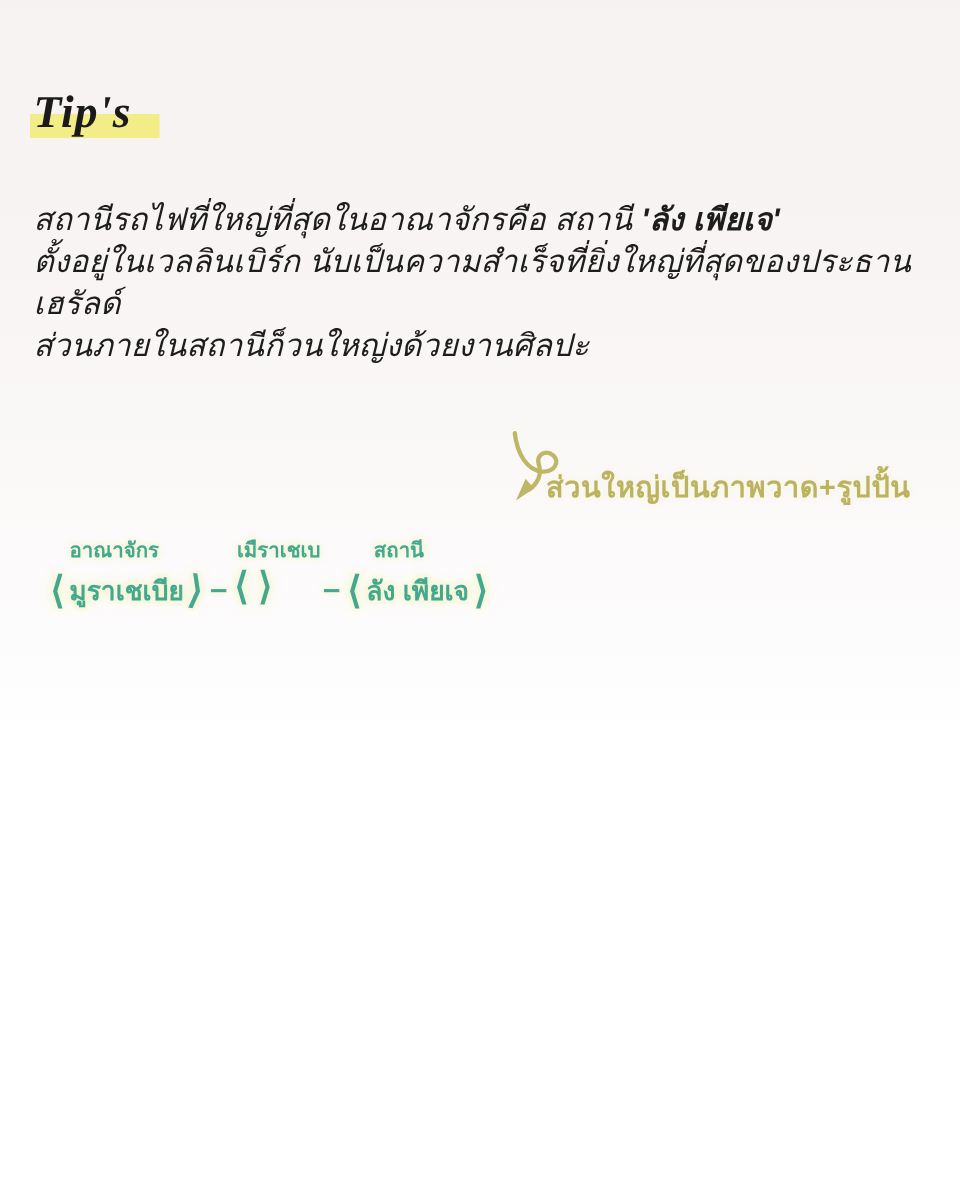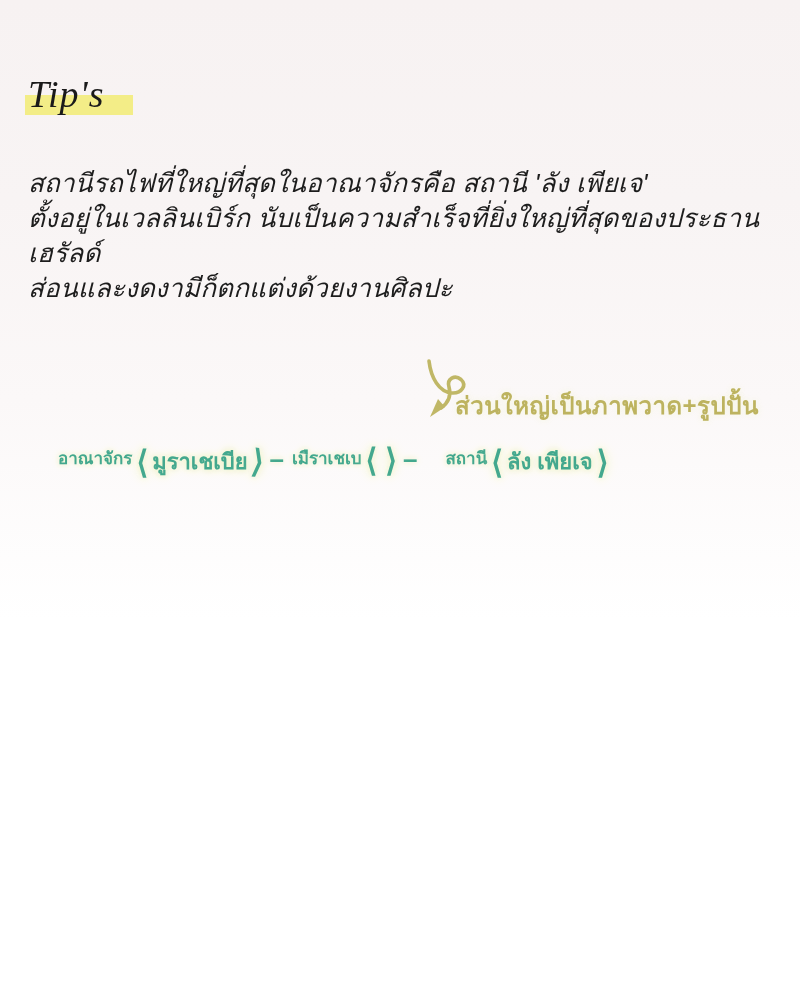--- a/index.html
+++ b/index.html
@@ -14,34 +14,34 @@
 
   
   .tip-highlight {
     position: absolute; left: 25px; top: 95px;
     width: 108px; height: 20px;
     background: #f3ed87;
   }
   .tip-heading {
     position: absolute; left: 28px; top: 72px;
     font-family: "Liberation Serif", serif;
-    font-style: italic; font-weight: 400;
+    font-style: italic; font-weight: 700;
     font-size: 38px; color: #1a1a1a;
     letter-spacing: 1px;
   }
 
   
   .paragraph {
     position: absolute; left: 28px; top: 166px; width: 745px;
     font-style: italic;
     font-size: 26px; line-height: 35px;
     color: #1d1d1d;
     letter-spacing: 0.2px;
   }
-  .paragraph .bold { font-weight: 400; }
+  .paragraph .bold { font-weight: 700; }
 
   
   .annotation-arrow {
     position: absolute; left: 422px; top: 358px;
     width: 50px; height: 70px;
   }
   .annotation-text {
     position: absolute; left: 455px; top: 386px;
     font-size: 24px; font-weight: 700;
     color: #bdb35f;
@@ -49,21 +49,21 @@
     text-shadow: 0 0 6px rgba(246, 247, 220, 0.9);
   }
 
   
   .breadcrumb {
     position: absolute; left: 38px; top: 444px;
     display: flex; align-items: flex-start;
     color: #43a88e;
     font-weight: 700;
   }
-  .crumb-group { display: flex; flex-direction: row; }
+  .crumb-group { display: flex; flex-direction: column; }
   .crumb-label {
     font-size: 17px;
     margin-bottom: 4px;
     text-shadow: 0 0 5px #f2f4cd, 0 0 9px #f2f4cd;
   }
   .crumb-value-row {
     display: flex; align-items: center;
     font-size: 22px;
     text-shadow: 0 0 5px #f2f4cd, 0 0 9px #f2f4cd, 0 0 13px #f2f4cd;
   }
@@ -87,21 +87,21 @@
 <body>
 
 <div class="page">
 
   <div class="tip-highlight"></div>
   <div class="tip-heading">Tip's</div>
 
   <div class="paragraph">
     <div><span>สถานีรถไฟที่ใหญ่ที่สุดในอาณาจักรคือ สถานี </span><span class="bold">'ลัง เพียเจ'</span></div>
     <div>ตั้งอยู่ในเวลลินเบิร์ก นับเป็นความสำเร็จที่ยิ่งใหญ่ที่สุดของประธานเฮรัลด์</div>
-    <div>ส่อนและงดงามีก็ตกแต่งด้วยงานศิลปะ</div>
+    <div>ส่วนภายในสถานีก็วนใหญ่งด้วยงานศิลปะ</div>
   </div>
 
   <svg class="annotation-arrow" viewBox="0 0 50 70" fill="none" xmlns="http://www.w3.org/2000/svg">
     <path d="M7,3 C9,20 17,34 30,35 C40,35.5 45,27 39,21.5 C33,16.5 24.5,20.5 27,29 C29.5,38 26,45 19,50" stroke="#c0b766" stroke-width="3.6" stroke-linecap="round" fill="none"></path>
     <path d="M8,59 L23,49 L16,41 Z" fill="#c0b766"></path>
   </svg>
   <div class="annotation-text">ส่วนใหญ่เป็นภาพวาด+รูปปั้น</div>
 
   <div class="breadcrumb">
 

